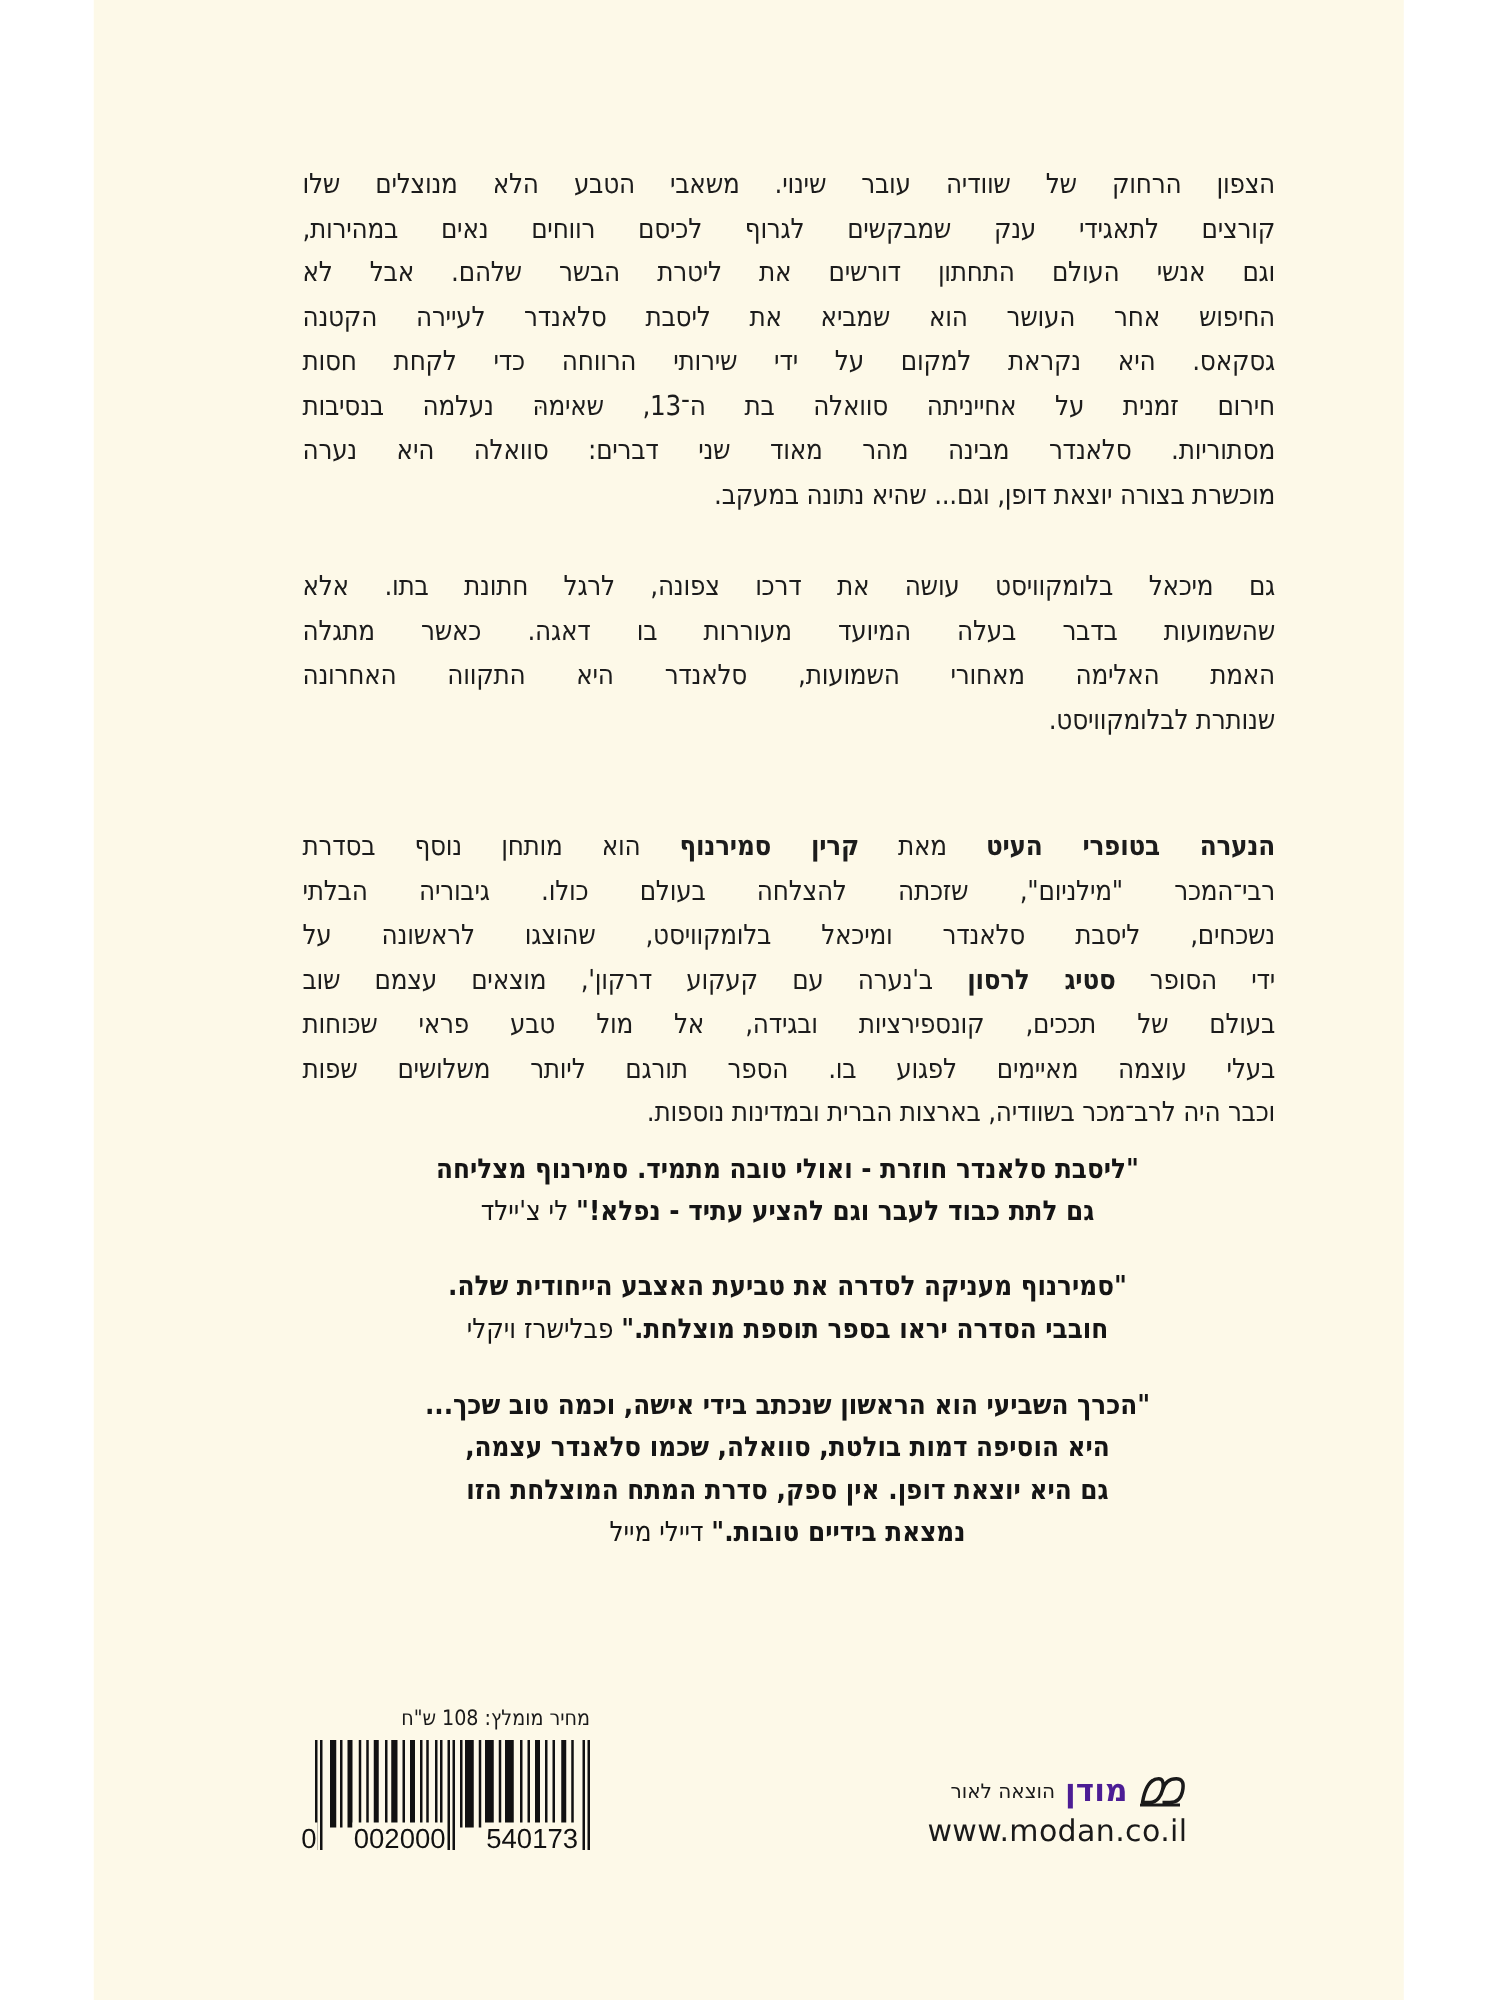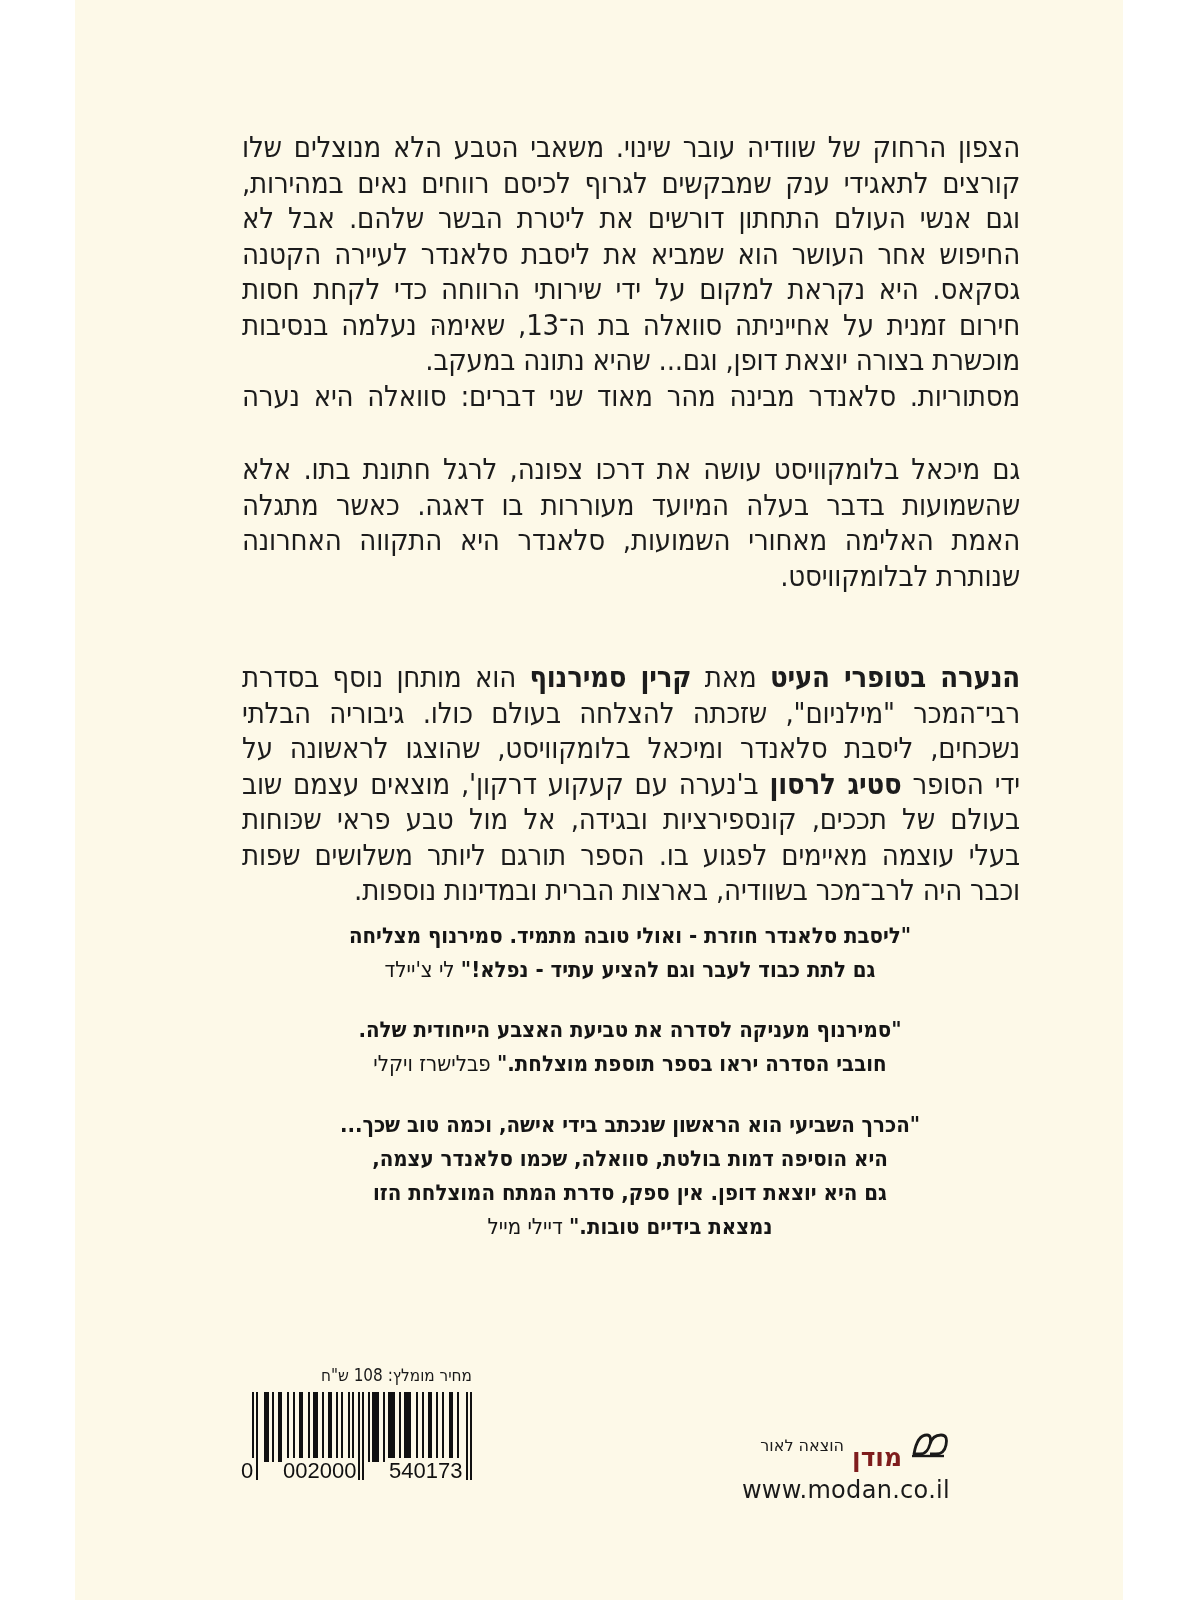--- a/index.html
+++ b/index.html
@@ -8,21 +8,21 @@
     font-family:"DejaVu Sans", sans-serif; color:#1a1a1a;
   }
   .page {
     position:absolute; left:75px; top:0; width:1048px; height:1600px;
     background:#fdf9e8;
   }
   .text-block {
     position:absolute; left:242px; width:778px; direction:rtl; text-align:justify;
     text-align-last:right;
     font-family:"DejaVu Sans Condensed","DejaVu Sans", sans-serif;
-    font-size:29px; line-height:35.5px; color:#1c1c1c; letter-spacing:-0.2px;
+    font-size:22px; line-height:35.5px; color:#1c1c1c; letter-spacing:-0.2px;
   }
   .text-block .line { display:block; white-space:nowrap; text-align:justify; text-align-last:justify; }
   .text-block .line.last { text-align-last:right; }
   #para1 { top:130px; }
   #para2 { top:452px; }
   #para3 { top:660px; }
   b { font-weight:bold; }
 
   .quote {
     position:absolute; left:240px; width:780px; direction:rtl; text-align:center;
@@ -47,41 +47,41 @@
     position:absolute; left:240px; top:1458px; width:240px; height:30px;
     font-family:"Liberation Sans", sans-serif; font-size:22px; color:#111;
   }
   .barcode-digits span { position:absolute; top:0; background:#fdf9e8; padding:0 1px; }
 
   .publisher {
     position:absolute; left:700px; top:1418px; width:250px; direction:rtl; text-align:right;
   }
   .publisher-row { display:flex; flex-direction:row; align-items:center; justify-content:flex-start; gap:8px; }
   .pub-logo-icon { width:40px; height:26px; }
-  .pub-name { font-family:"DejaVu Sans", sans-serif; font-weight:bold; font-size:25px; color:#7f1d1d;margin-top:25px; }
+  .pub-name { font-family:"DejaVu Sans", sans-serif; font-weight:bold; font-size:25px; color:#4c1d95; }
   .pub-tag { font-family:"DejaVu Sans", sans-serif; font-size:16px; color:#1a1a1a; font-weight:normal; }
   .pub-url {
     direction:ltr; text-align:right; margin-top:4px; padding-left:8px;
     font-family:"DejaVu Sans", sans-serif; font-size:24px; color:#1a1a1a; letter-spacing:0.3px;
   }
 </style>
 </head>
 <body>
 
 <div class="page"></div>
 
 <div class="text-block" id="para1">
   <span class="line">הצפון הרחוק של שוודיה עובר שינוי. משאבי הטבע הלא מנוצלים שלו</span>
   <span class="line">קורצים לתאגידי ענק שמבקשים לגרוף לכיסם רווחים נאים במהירות,</span>
   <span class="line">וגם אנשי העולם התחתון דורשים את ליטרת הבשר שלהם. אבל לא</span>
   <span class="line">החיפוש אחר העושר הוא שמביא את ליסבת סלאנדר לעיירה הקטנה</span>
   <span class="line">גסקאס. היא נקראת למקום על ידי שירותי הרווחה כדי לקחת חסות</span>
   <span class="line">חירום זמנית על אחייניתה סוואלה בת ה־13, שאימהּ נעלמה בנסיבות</span>
+  <span class="line">מסתוריות. סלאנדר מבינה מהר מאוד שני דברים: סוואלה היא נערה</span>
   <span class="line last">מוכשרת בצורה יוצאת דופן, וגם... שהיא נתונה במעקב.</span>
-  <span class="line">מסתוריות. סלאנדר מבינה מהר מאוד שני דברים: סוואלה היא נערה</span>
 </div>
 
 <div class="text-block" id="para2">
   <span class="line">גם מיכאל בלומקוויסט עושה את דרכו צפונה, לרגל חתונת בתו. אלא</span>
   <span class="line">שהשמועות בדבר בעלה המיועד מעוררות בו דאגה. כאשר מתגלה</span>
   <span class="line">האמת האלימה מאחורי השמועות, סלאנדר היא התקווה האחרונה</span>
   <span class="line last">שנותרת לבלומקוויסט.</span>
 </div>
 
 <div class="text-block" id="para3">

